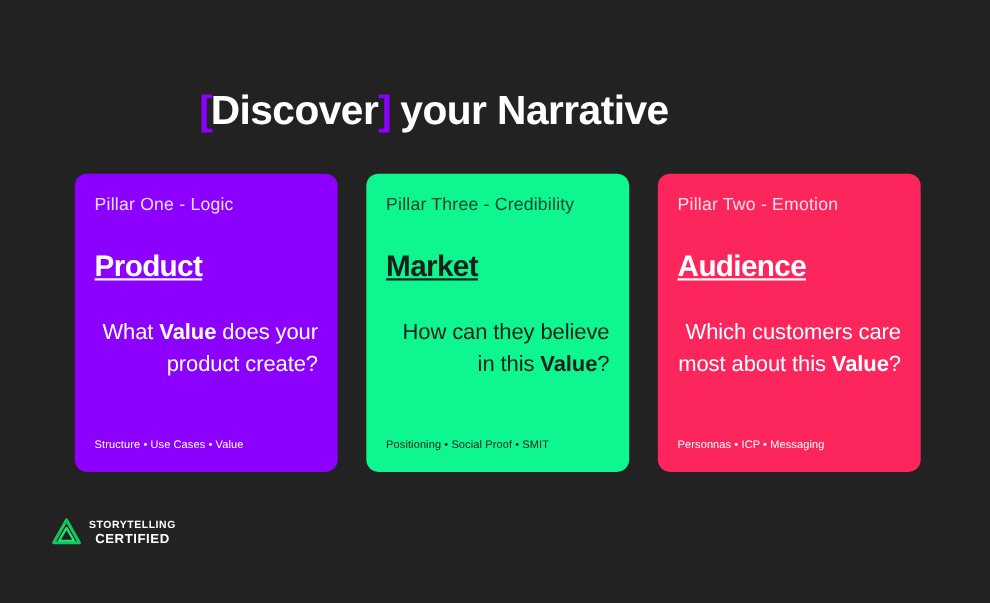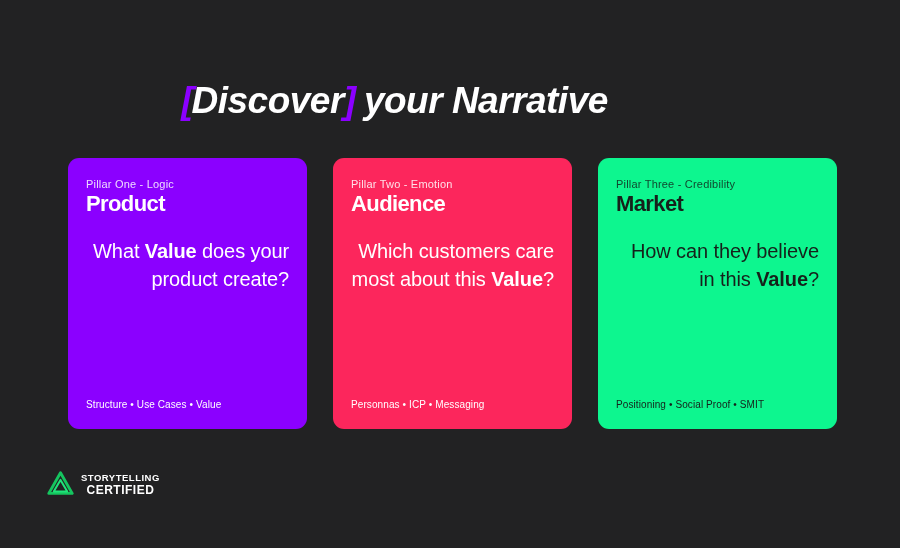--- a/index.html
+++ b/index.html
@@ -18,21 +18,20 @@
   
   .title {
     position:absolute;
     top:80px; left:0; width:789px;
     text-align:center;
     font-size:37px;
     font-weight:800;
     letter-spacing:-0.5px;
     color:#ffffff;
     white-space:nowrap;
-    font-style:italic;
   }
   .title .bracket {
     color:#8B00FF;
     font-weight:800;
     letter-spacing:-2px;
   }
   .title .t-word { color:#ffffff; }
 
   
   .cards {
@@ -49,31 +48,32 @@
     border-radius:11px;
     padding:20px 18px 0 18px;
     display:flex;
     flex-direction:column;
   }
   .card-purple { background:#8B00FF; }
   .card-pink   { background:#FC265C; }
   .card-green  { background:#0DF68F; }
 
   .eyebrow {
-    font-size:11px;
+    font-size:16px;
     font-weight:400;
     letter-spacing:0.2px;
-    margin-bottom:2px;
+    margin-bottom:32px;
   }
   .heading {
-    font-size:22px;
+    font-size:27px;
     font-weight:800;
     letter-spacing:-0.6px;
     line-height:1.05;
-    margin-bottom:22px;
+    margin-bottom:32px;
+    text-decoration:underline;
   }
   .body {
     font-size:20px;
     font-weight:300;
     line-height:1.42;
     letter-spacing:-0.1px;
     text-align:right;
   }
   .body b { font-weight:800; }
   .tags {
@@ -134,32 +134,32 @@
 
   <div class="cards">
 
     <div class="card card-purple on-light">
       <div class="eyebrow">Pillar One - Logic</div>
       <div class="heading">Product</div>
       <div class="body"><span>What </span><b>Value</b><span> does your product create?</span></div>
       <div class="tags">Structure • Use Cases • Value</div>
     </div>
 
+    <div class="card card-green on-dark">
+      <div class="eyebrow">Pillar Three - Credibility</div>
+      <div class="heading">Market</div>
+      <div class="body"><span>How can they believe in this </span><b>Value</b><span>?</span></div>
+      <div class="tags">Positioning • Social Proof • SMIT</div>
+    </div>
+
     <div class="card card-pink on-light">
       <div class="eyebrow">Pillar Two - Emotion</div>
       <div class="heading">Audience</div>
       <div class="body"><span>Which customers care most about this </span><b>Value</b><span>?</span></div>
       <div class="tags">Personnas • ICP • Messaging</div>
-    </div>
-
-    <div class="card card-green on-dark">
-      <div class="eyebrow">Pillar Three - Credibility</div>
-      <div class="heading">Market</div>
-      <div class="body"><span>How can they believe in this </span><b>Value</b><span>?</span></div>
-      <div class="tags">Positioning • Social Proof • SMIT</div>
     </div>
 
   </div>
 
   <div class="logo">
     <svg class="logo-mark" viewBox="0 0 30 30">
       <path d="M15 3 L28 26 L2 26 Z" fill="none" stroke="#15C55F" stroke-width="3.2" stroke-linejoin="round"></path>
       <path d="M15 11 L22.5 24 L7.5 24 Z" fill="none" stroke="#1FE57A" stroke-width="2.2" stroke-linejoin="round"></path>
     </svg>
     <div class="logo-text">

